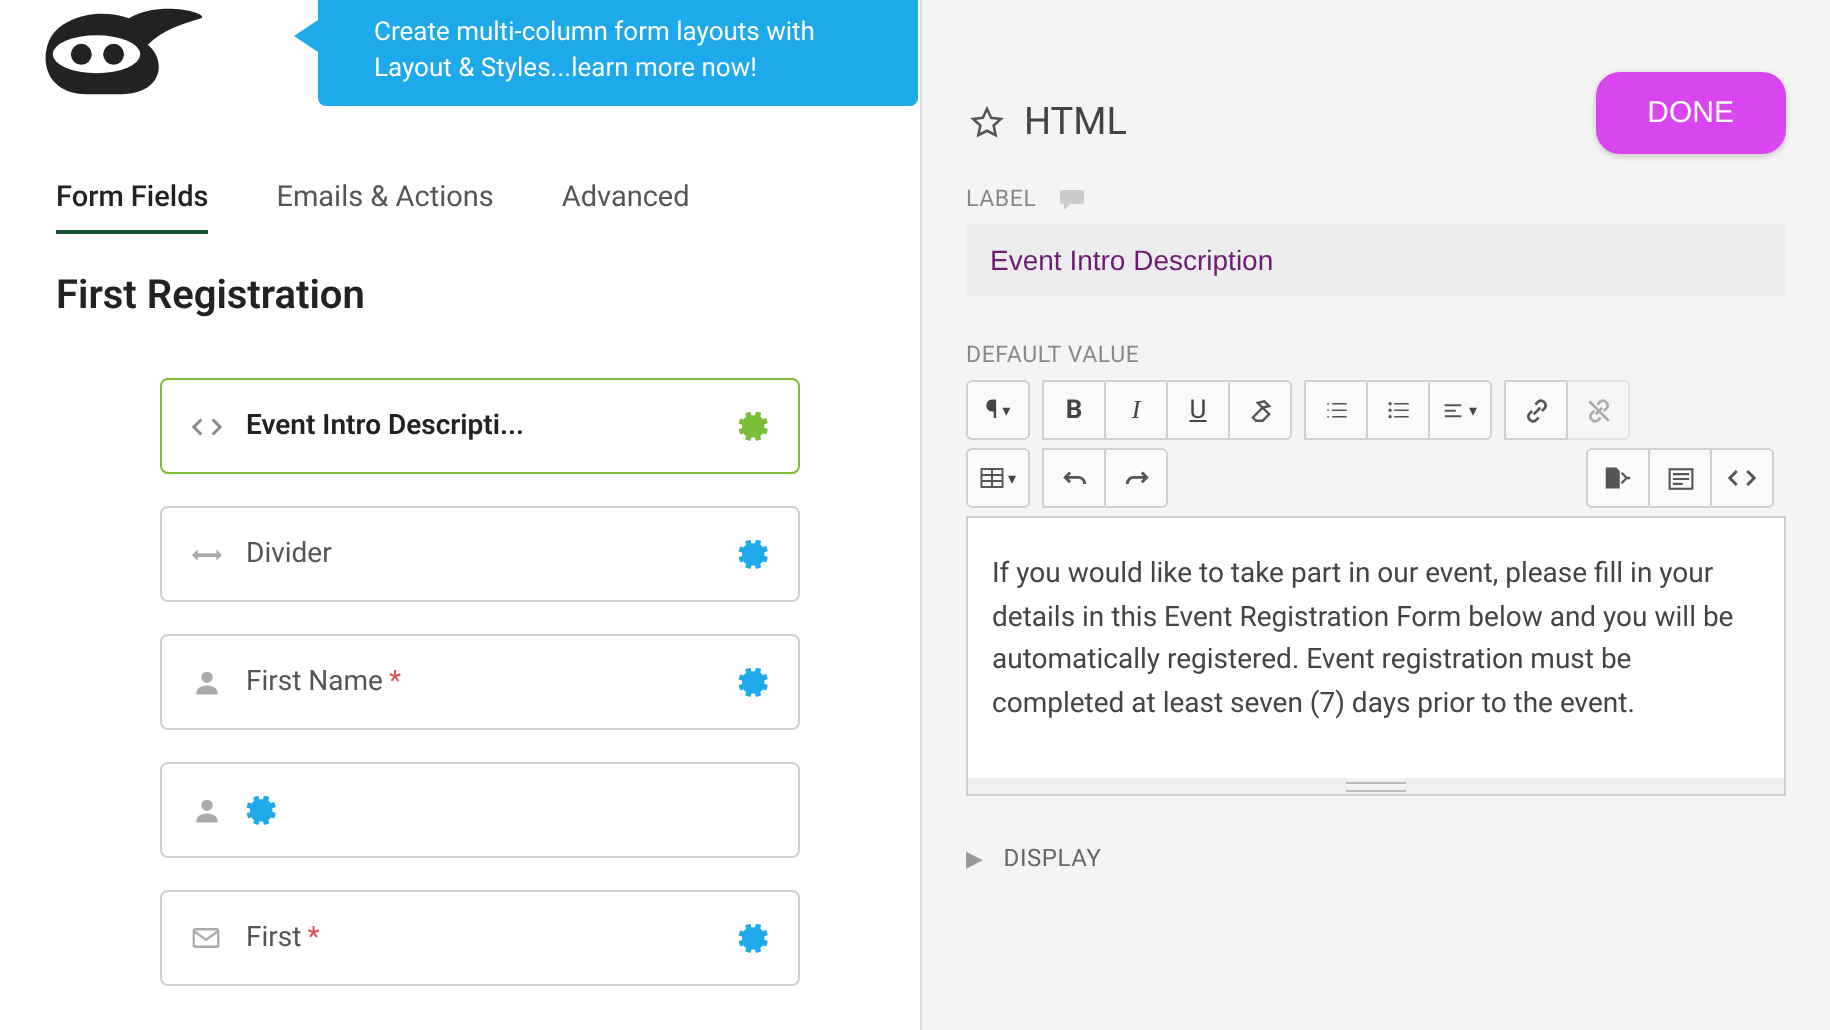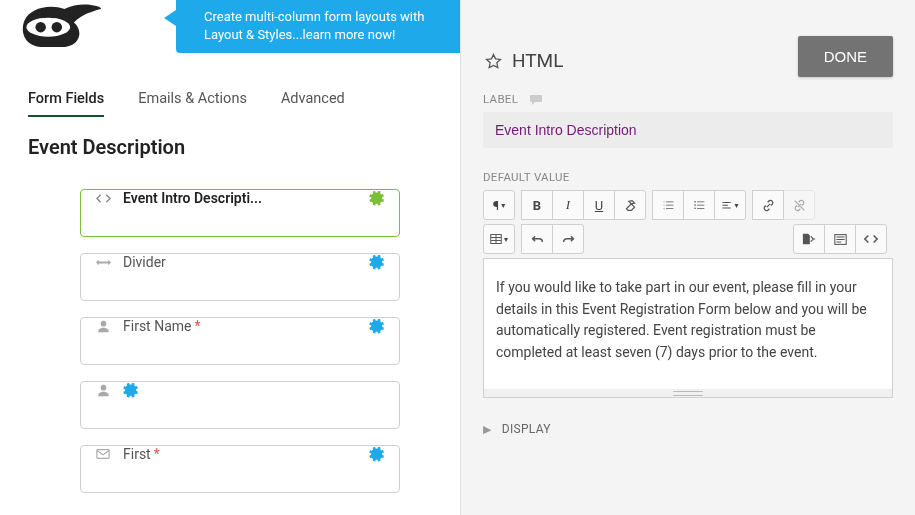--- a/index.html
+++ b/index.html
@@ -29,21 +29,21 @@
     position: absolute;
     top: 0;
     left: 15px;
     width: 95px;
     height: 60px;
   }
   .ninja-logo svg { width: 100%; height: 100%; }
   .tip-bubble {
     position: absolute;
     top: 0;
-    left: 176px;
+    left: 159px;
     width: 300px;
     background: #1ea9ea;
     color: #fff;
     padding: 8px 14px 10px 28px;
     font-size: 13px;
     line-height: 1.35;
     border-bottom-left-radius: 4px;
     border-bottom-right-radius: 4px;
   }
   .tip-bubble::before {
@@ -83,22 +83,22 @@
     padding: 20px 60px 0 80px;
     display: flex;
     flex-direction: column;
     gap: 16px;
   }
   .field-item {
     border: 1px solid #d0d0d0;
     border-radius: 4px;
     height: 48px;
     display: flex;
-    align-items: flex-start;
-    padding: 0 14px;
+    align-items: center;
+    padding: 16px 14px;
     background: #fff;
     position: relative;
   }
   .field-item.selected {
     border: 1.5px solid #7bbf39;
   }
   .field-item.selected .gear-icon { color: #7bbf39; }
   .field-icon {
     width: 16px;
     height: 16px;
@@ -135,27 +135,27 @@
     border-left: 1px solid #e0e0e0;
     position: relative;
     padding: 20px 22px;
     display: flex;
     flex-direction: column;
   }
   .done-btn {
     position: absolute;
     top: 36px;
     right: 22px;
-    background: #737373;
+    background: #d946ef;
     color: #fff;
     border: none;
     padding: 12px 26px;
     font-size: 15px;
     font-weight: 500;
-    border-radius: 2px;
+    border-radius: 12px;
     box-shadow: 0 1px 3px rgba(0,0,0,0.2);
     cursor: pointer;
   }
   .panel-title {
     margin-top: 29px;
     display: flex;
     align-items: center;
     gap: 10px;
     font-size: 19px;
     color: #444;
@@ -277,21 +277,21 @@
       </svg>
     </div>
     <div class="tip-bubble">Create multi-column form layouts with Layout &amp; Styles...learn more now!</div>
 
     <div class="tabs">
       <div class="tab active">Form Fields</div>
       <div class="tab">Emails &amp; Actions</div>
       <div class="tab">Advanced</div>
     </div>
 
-    <div class="form-title">Event Description</div>
+    <div class="form-title">First Registration</div>
 
     <div class="field-list">
 
       <div class="field-item selected">
         <span class="field-icon">
           <svg viewBox="0 0 16 16" width="15" height="15" fill="none" stroke="#888" stroke-width="1.6">
               <path d="M5 4 L1 8 L5 12 M11 4 L15 8 L11 12"></path>
             </svg>
         </span>
         <span class="field-name">Event Intro Descripti...</span>

